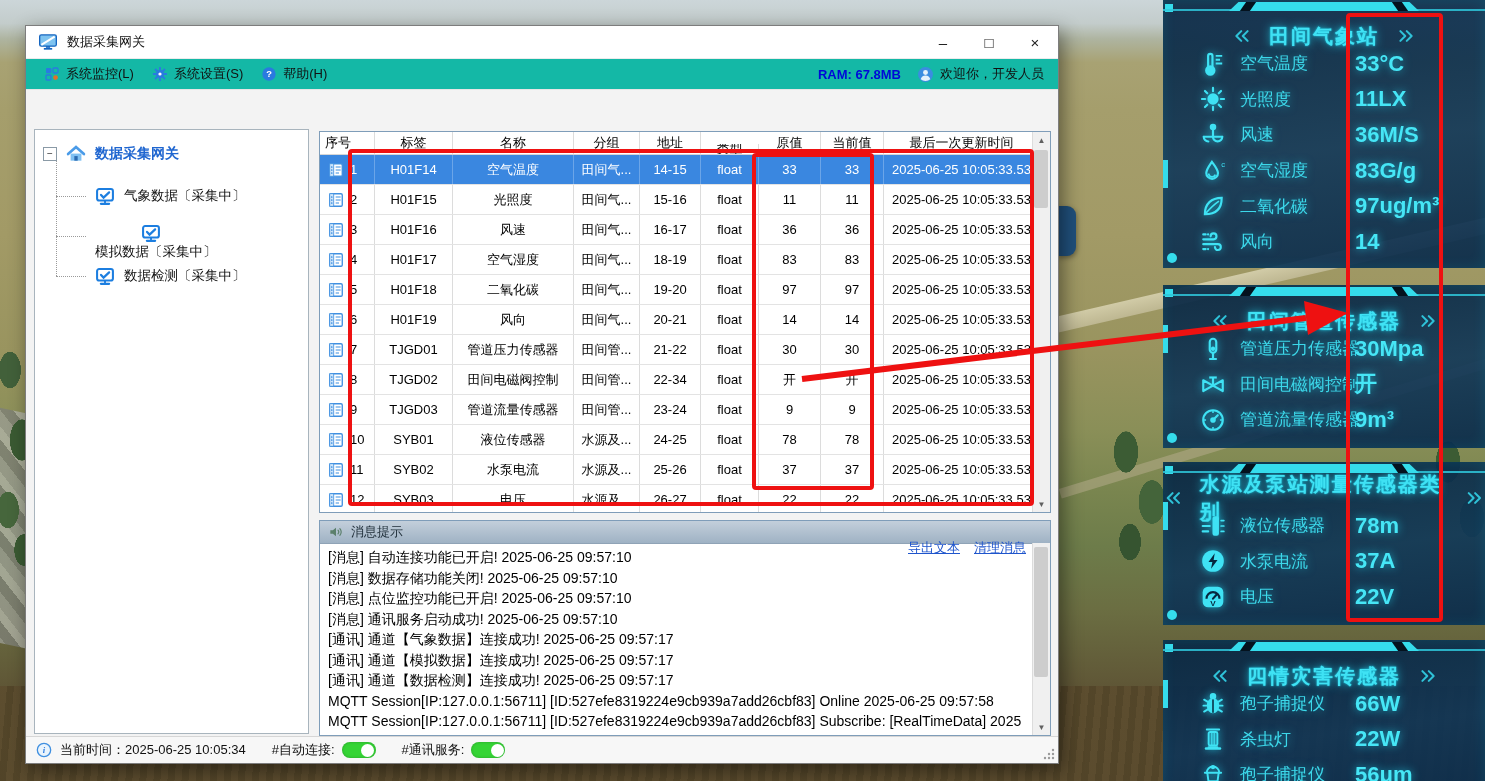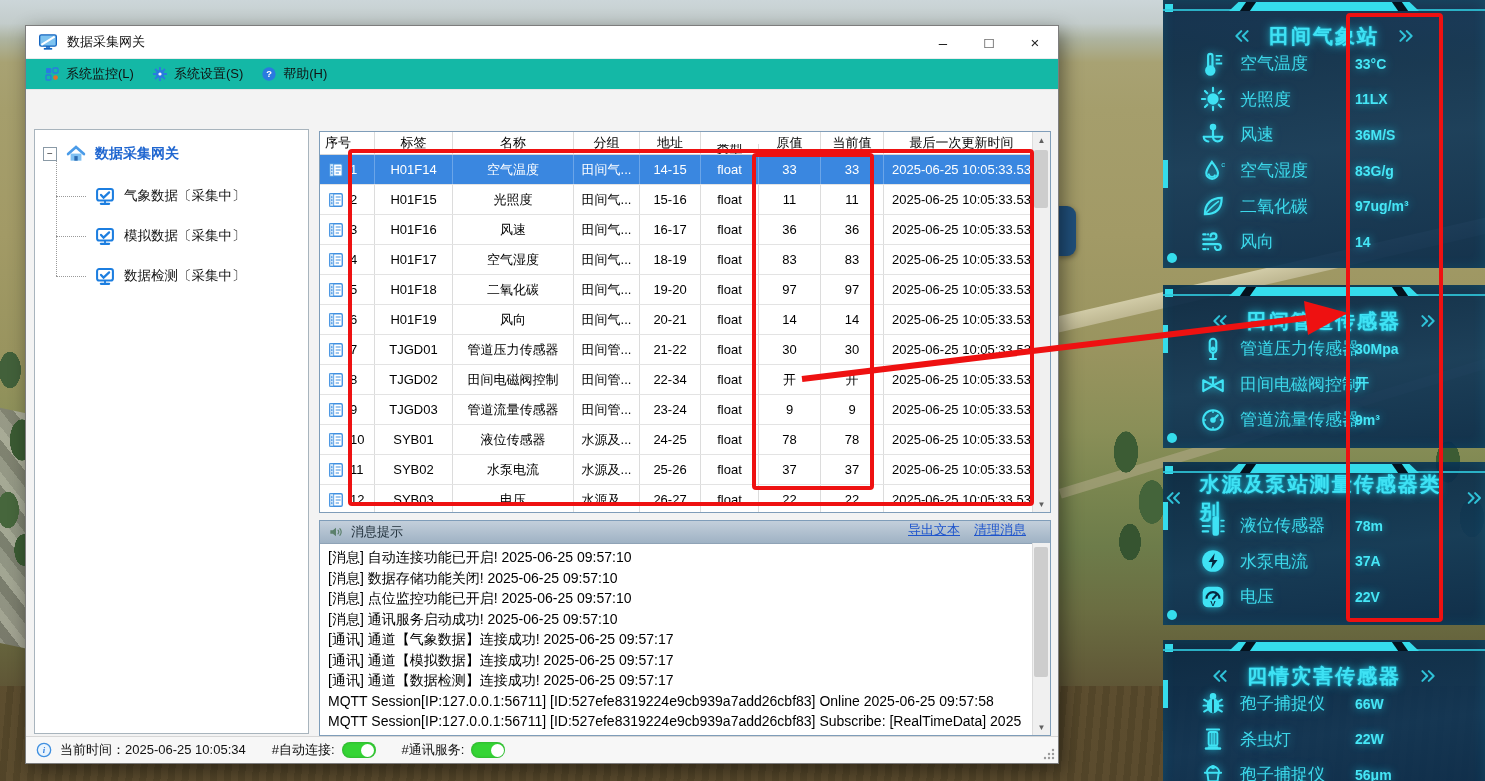--- a/index.html
+++ b/index.html
@@ -99,21 +99,21 @@
   .vscroll .thumb{position:absolute;left:1px;width:14px;background:#cdcdcd;border-radius:2px;}
 
   
   .msgpanel{position:absolute;left:293px;top:494px;width:730px;height:214px;background:#fff;
     border:1px solid #7f9db9;overflow:hidden;}
   .msg-head{position:absolute;left:0;top:0;width:100%;height:22px;
     background:linear-gradient(180deg,#c3cfdb,#9fb2c4);display:flex;align-items:center;
     border-bottom:1px solid #8fa3b6;}
   .msg-head .icon16{width:16px;height:16px;margin:0 7px 0 8px;}
   .msg-title{font-size:13px;color:#1c2b36;}
-  .msg-links{position:absolute;right:24px;top:0;height:36px;display:flex;align-items:flex-start;gap:14px;}
+  .msg-links{position:absolute;right:24px;top:0;height:36px;display:flex;align-items:flex-end;gap:14px;}
   .msg-link{font-size:13px;color:#1f55cc;text-decoration:underline;cursor:pointer;}
   .msg-body{position:absolute;left:0;top:22px;right:17px;bottom:0;padding:4px 8px;overflow:hidden;}
   .msg-line{font-size:14px;color:#000;line-height:20.5px;word-break:break-all;}
   .msg-scroll{position:absolute;right:0;top:22px;width:17px;bottom:0;background:#f0f0f0;
     border-left:1px solid #dcdcdc;}
 
   
   .statusbar{position:absolute;left:0;bottom:0;width:100%;height:26px;background:#f7f7f7;
     border-top:1px solid #d6d6d6;display:flex;align-items:center;font-size:13px;color:#111;}
   .statusbar .icon16{width:16px;height:16px;margin:0 8px 0 10px;}
@@ -150,21 +150,21 @@
     text-shadow:0 0 10px rgba(34,220,245,.9),0 0 2px rgba(34,220,245,.9);}
   .chev{width:22px;height:18px;color:#2fc2d8;}
   .chev svg{width:100%;height:100%;}
   .sec-items{position:absolute;left:0;right:0;top:46px;}
   .dash-item{position:relative;height:35.6px;display:flex;align-items:center;color:#3fdcee;}
   .d-icon{width:26px;height:26px;margin-left:37px;color:#3fe2f4;flex:none;
     filter:drop-shadow(0 0 4px rgba(34,220,245,.7));}
   .d-icon svg{width:100%;height:100%;display:block;}
   .d-label{margin-left:14px;font-size:17px;color:#3cd8ea;
     text-shadow:0 0 8px rgba(34,220,245,.55);}
-  .d-value{position:absolute;left:192px;font-size:14px;font-weight:bold;color:#46e6f6;
+  .d-value{position:absolute;left:192px;font-size:22px;font-weight:bold;color:#46e6f6;
     text-shadow:0 0 8px rgba(34,220,245,.7);}
 
   
   #annot{position:absolute;left:0;top:0;width:1485px;height:781px;z-index:60;pointer-events:none;}
 </style>
 </head>
 <body>
 
 <div id="bg"></div>
 <div class="bg-road-r"></div>
@@ -230,20 +230,35 @@
   <div class="menu-item">
     <span class="icon16">
             <svg viewBox="0 0 24 24">
               <circle cx="12" cy="12" r="10" fill="#2a7ae0"></circle>
               <text x="12" y="17" font-size="14" font-weight="bold" fill="#fff" text-anchor="middle" font-family="sans-serif">?</text>
             </svg>
           </span>
     <span class="mi-label">帮助(H)</span>
   </div>
 </div>
+    <div class="menubar-right">
+      <span class="ram">
+        <span>RAM:</span> <span>67.8MB</span>
+      </span>
+      <span class="welcome">
+        <span class="icon16">
+            <svg viewBox="0 0 24 24">
+              <circle cx="12" cy="12" r="10.5" fill="#3b8de0"></circle>
+              <circle cx="12" cy="9.3" r="3.5" fill="#e3f1fb"></circle>
+              <path d="M5.2 18.6a7 7 0 0 1 13.6 0 10.4 10.4 0 0 1-13.6 0z" fill="#e3f1fb"></path>
+            </svg>
+          </span>
+        <span>欢迎你，开发人员</span>
+      </span>
+    </div>
   </div>
 
 
   <div class="treepanel">
     <div class="tree-vline"></div>
     <div class="tree-hline" style="top:66px;"></div>
     <div class="tree-hline" style="top:106px;"></div>
     <div class="tree-hline" style="top:146px;"></div>
     <div class="tree-root">
       <span class="expandbox">−</span>
@@ -260,21 +275,21 @@
             <svg viewBox="0 0 24 24">
               <rect x="2" y="2.6" width="20" height="14.5" rx="2.6" fill="#fff" stroke="#1c7ee0" stroke-width="2.6"></rect>
               <path d="M7 10l3.2 3.4L17.2 6.8" fill="none" stroke="#1c7ee0" stroke-width="2.8" stroke-linecap="round"></path>
               <path d="M12 17.5v2.6" stroke="#1c7ee0" stroke-width="2.6"></path>
               <path d="M6.8 21.2h10.4" stroke="#1c7ee0" stroke-width="2.8" stroke-linecap="round"></path>
             </svg>
           </span>
     <span class="tree-kid-label">气象数据〔采集中〕</span>
   </div>
 
-  <div class="tree-kid" style="top: 54px;">
+  <div class="tree-kid" style="top: 54px; flex-direction: column;">
     <span class="icon18">
             <svg viewBox="0 0 24 24">
               <rect x="2" y="2.6" width="20" height="14.5" rx="2.6" fill="#fff" stroke="#1c7ee0" stroke-width="2.6"></rect>
               <path d="M7 10l3.2 3.4L17.2 6.8" fill="none" stroke="#1c7ee0" stroke-width="2.8" stroke-linecap="round"></path>
               <path d="M12 17.5v2.6" stroke="#1c7ee0" stroke-width="2.6"></path>
               <path d="M6.8 21.2h10.4" stroke="#1c7ee0" stroke-width="2.8" stroke-linecap="round"></path>
             </svg>
           </span>
     <span class="tree-kid-label">模拟数据〔采集中〕</span>
   </div>

